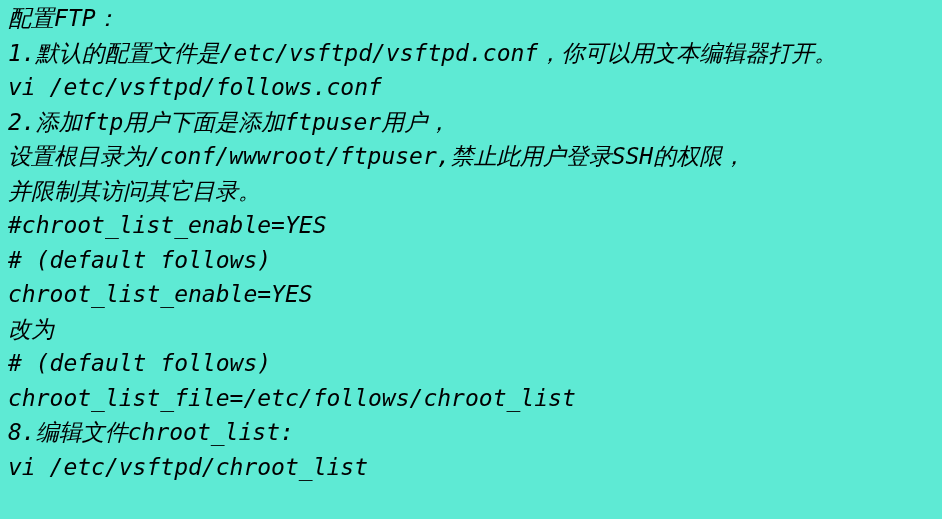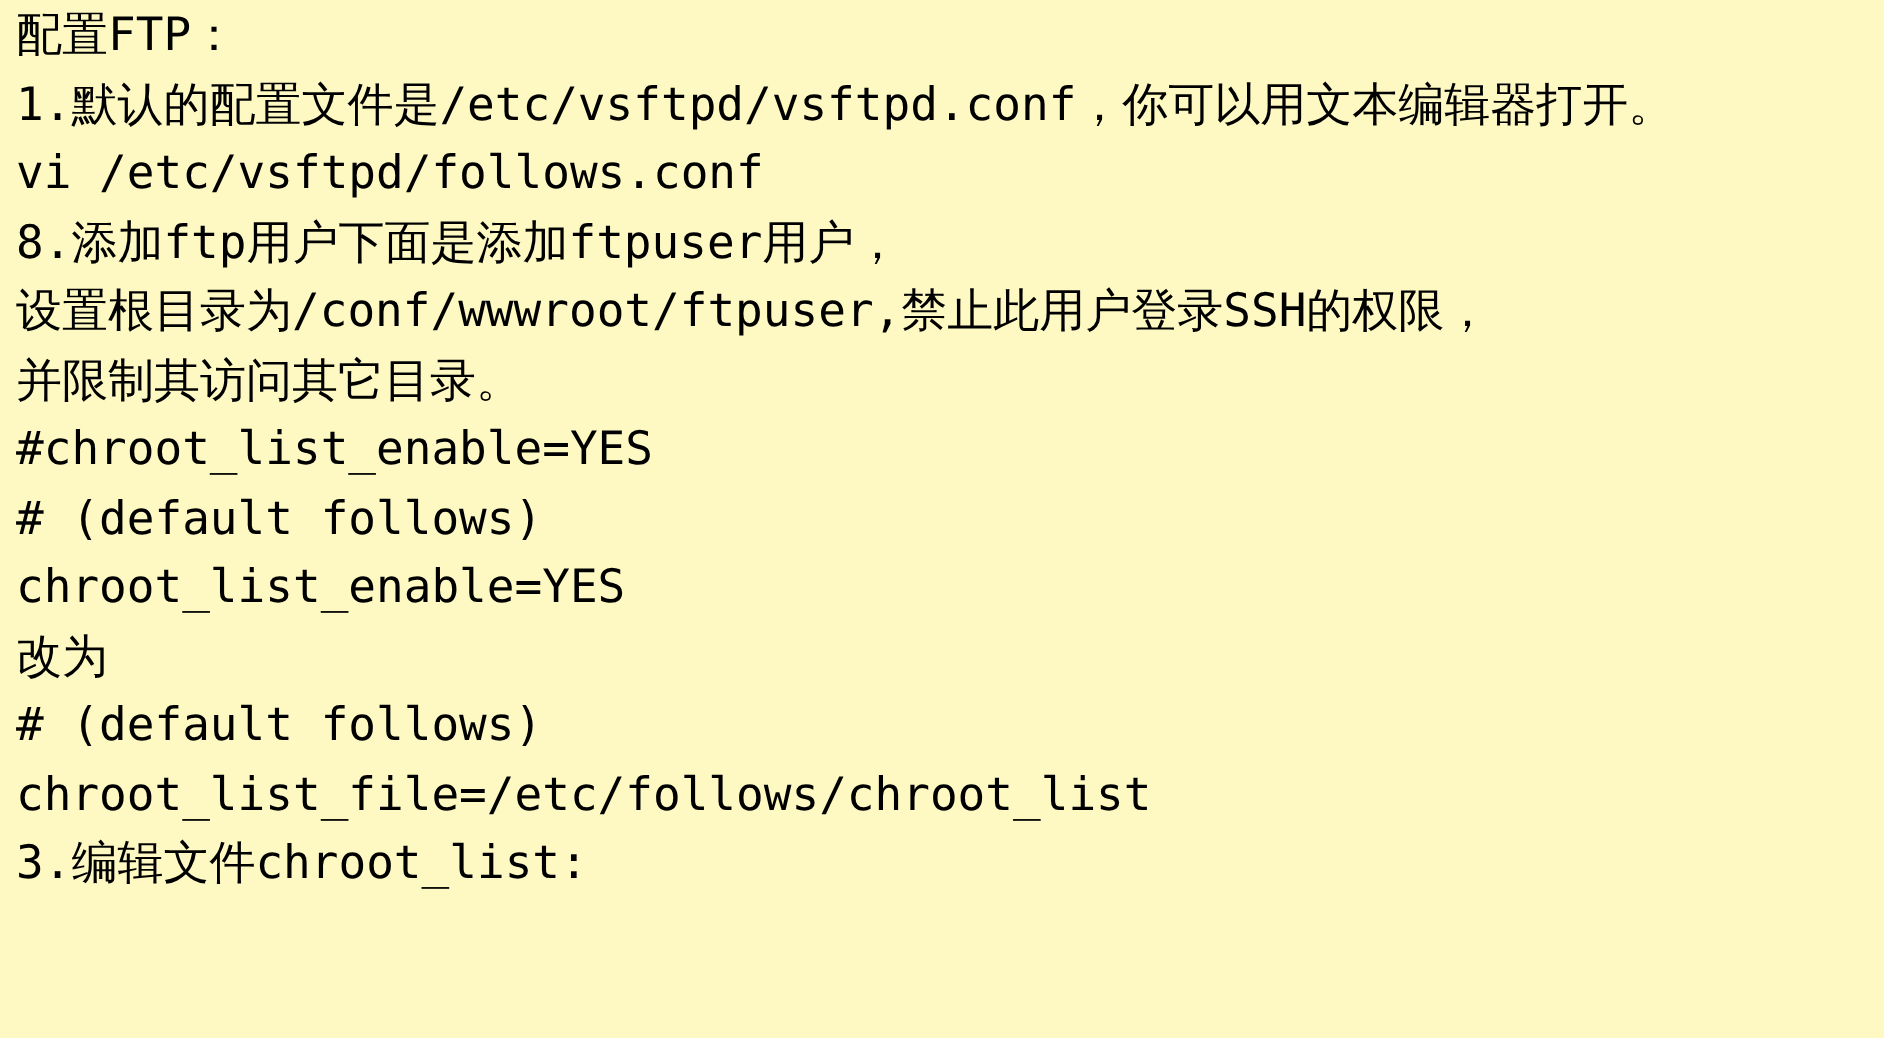--- a/index.html
+++ b/index.html
@@ -24,29 +24,30 @@
     overflow: hidden;
   }
   .doc .text-line {
     white-space: pre;
     height: 34.5px;
   }
 </style>
 </head>
 <body style="background: rgb(255, 255, 255);">
 
-<main class="doc" style="background: #fef9c3; color: rgb(0, 0, 0);">
+<main class="doc" style="background: #5eead4; color: rgb(0, 0, 0); font-style: italic;">
   <div id="lines">
       <div class="text-line">配置FTP：</div>
       <div class="text-line">1.默认的配置文件是/etc/vsftpd/vsftpd.conf，你可以用文本编辑器打开。</div>
       <div class="text-line">vi /etc/vsftpd/follows.conf</div>
-      <div class="text-line">8.添加ftp用户下面是添加ftpuser用户，</div>
+      <div class="text-line">2.添加ftp用户下面是添加ftpuser用户，</div>
       <div class="text-line">设置根目录为/conf/wwwroot/ftpuser,禁止此用户登录SSH的权限，</div>
       <div class="text-line">并限制其访问其它目录。</div>
       <div class="text-line">#chroot_list_enable=YES</div>
       <div class="text-line"># (default follows)</div>
       <div class="text-line">chroot_list_enable=YES</div>
       <div class="text-line">改为</div>
       <div class="text-line"># (default follows)</div>
       <div class="text-line">chroot_list_file=/etc/follows/chroot_list</div>
-      <div class="text-line">3.编辑文件chroot_list:</div>
+      <div class="text-line">8.编辑文件chroot_list:</div>
+      <div class="text-line">vi /etc/vsftpd/chroot_list</div>
     </div>
 </main>
 
 </body></html>

